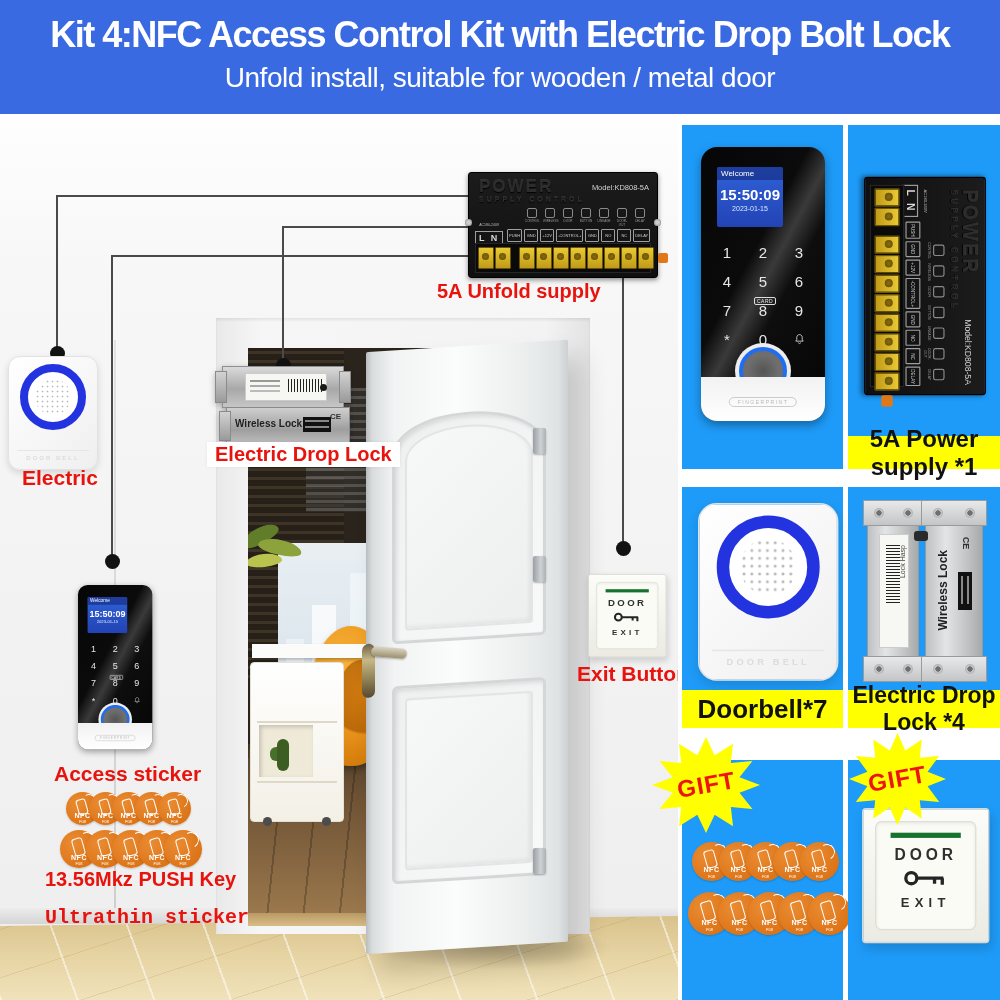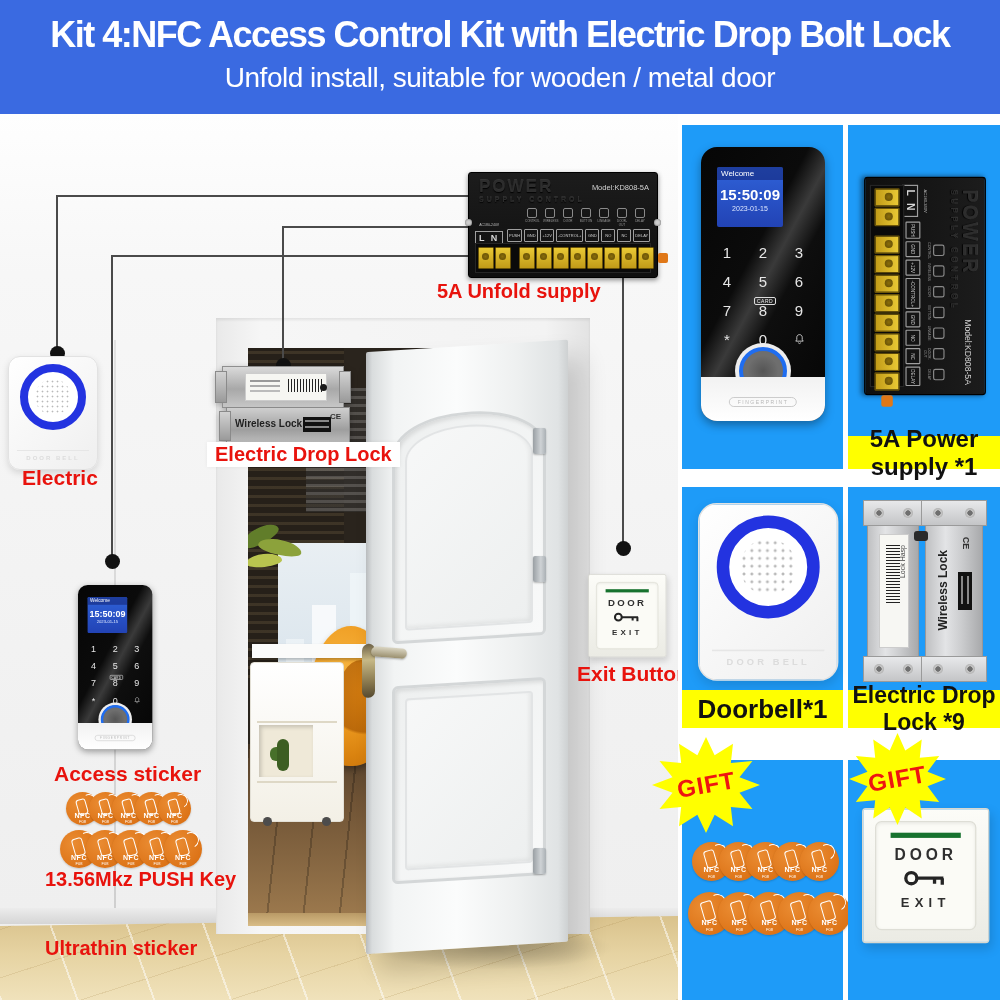--- a/index.html
+++ b/index.html
@@ -407,21 +407,21 @@
       <span class="nfc" style="width:38px;height:38px;margin-left:-12px;">
           <b>NFC</b>
           <i>F08</i>
         </span>
       <span class="nfc" style="width:38px;height:38px;margin-left:-12px;">
           <b>NFC</b>
           <i>F08</i>
         </span>
     </div>
     <div class="callout" style="left:45px;top:754px;">13.56Mkz PUSH Key</div>
-    <div class="callout" style="left:45px;top:823px;">Ultrathin sticker</div>
+    <div class="callout" style="left:45px;top:792px;font-family:Liberation Mono, monospace;">Ultrathin sticker</div>
 
     <div style="position:absolute;left:588px;top:460px;width:78px;height:84px;">
       <div class="exitbtn" style="left:0;top:0;transform:scale(0.8);transform-origin:0 0;">
         <div class="plate">
           <div class="gl"></div>
           <div class="d1">DOOR</div>
           <div style="margin:3px 0 1px;"><svg width="34" height="16" viewBox="0 0 40 18">
                 <circle cx="7" cy="9" r="5" fill="none" stroke="#242424" stroke-width="3"></circle>
                 <line x1="12" y1="9" x2="36" y2="9" stroke="#242424" stroke-width="3"></line>
                 <line x1="28" y1="9" x2="28" y2="14" stroke="#242424" stroke-width="3"></line>
@@ -518,21 +518,21 @@
 
     <div class="card" style="left:4px;top:373px;width:161px;height:241px;">
       <div style="position:absolute;left:16px;top:16px;width:140px;height:176px;">
         <div class="bell" style="left:0;top:0;transform:scale(1.56);transform-origin:0 0;">
           <div class="ring">
               <div class="spk"></div>
             </div>
           <div class="strip">DOOR BELL</div>
         </div>
       </div>
-      <div class="caplabel" style="bottom:0;height:38px;font-size:26px;">Doorbell*1</div>
+      <div class="caplabel" style="bottom:0;height:38px;font-size:26px;">Doorbell*7</div>
     </div>
 
     <div class="card" style="left:170px;top:373px;width:152px;height:241px;">
       <div class="vlock" style="left:19px;top:14px;width:50px;height:178px;">
         <div class="vplate" style="top:-2px;">
             <i></i>
             <i></i>
           </div>
         <div class="vplate" style="bottom:-2px;">
             <i></i>
@@ -550,21 +550,21 @@
           </div>
         <div class="vplate" style="bottom:-2px;">
             <i></i>
             <i></i>
           </div>
         <span class="vtxt" style="left:10px;top:48px;font-size:12px;">Wireless Lock</span>
         <span style="position:absolute;left:34px;top:36px;font-size:9px;font-weight:bold;color:#333;transform:rotate(90deg);">CE</span>
         <span class="vspec" style="left:32px;top:70px;width:14px;height:38px;"></span>
       </div>
       <div style="position:absolute;left:66px;top:44px;width:14px;height:10px;background:#2a2a2a;border-radius:3px;"></div>
-      <div class="caplabel" style="bottom:0;height:38px;font-size:23px;">Electric Drop Lock *9</div>
+      <div class="caplabel" style="bottom:0;height:38px;font-size:23px;">Electric Drop Lock *4</div>
     </div>
 
     <div class="card" style="left:4px;top:646px;width:161px;height:349px;">
       <div class="nfcrow" style="left:10px;top:82px;">
         <span class="nfc" style="width:39px;height:39px;">
             <b>NFC</b>
             <i>F08</i>
           </span>
         <span class="nfc" style="width:39px;height:39px;margin-left:-12px;">
             <b>NFC</b>

